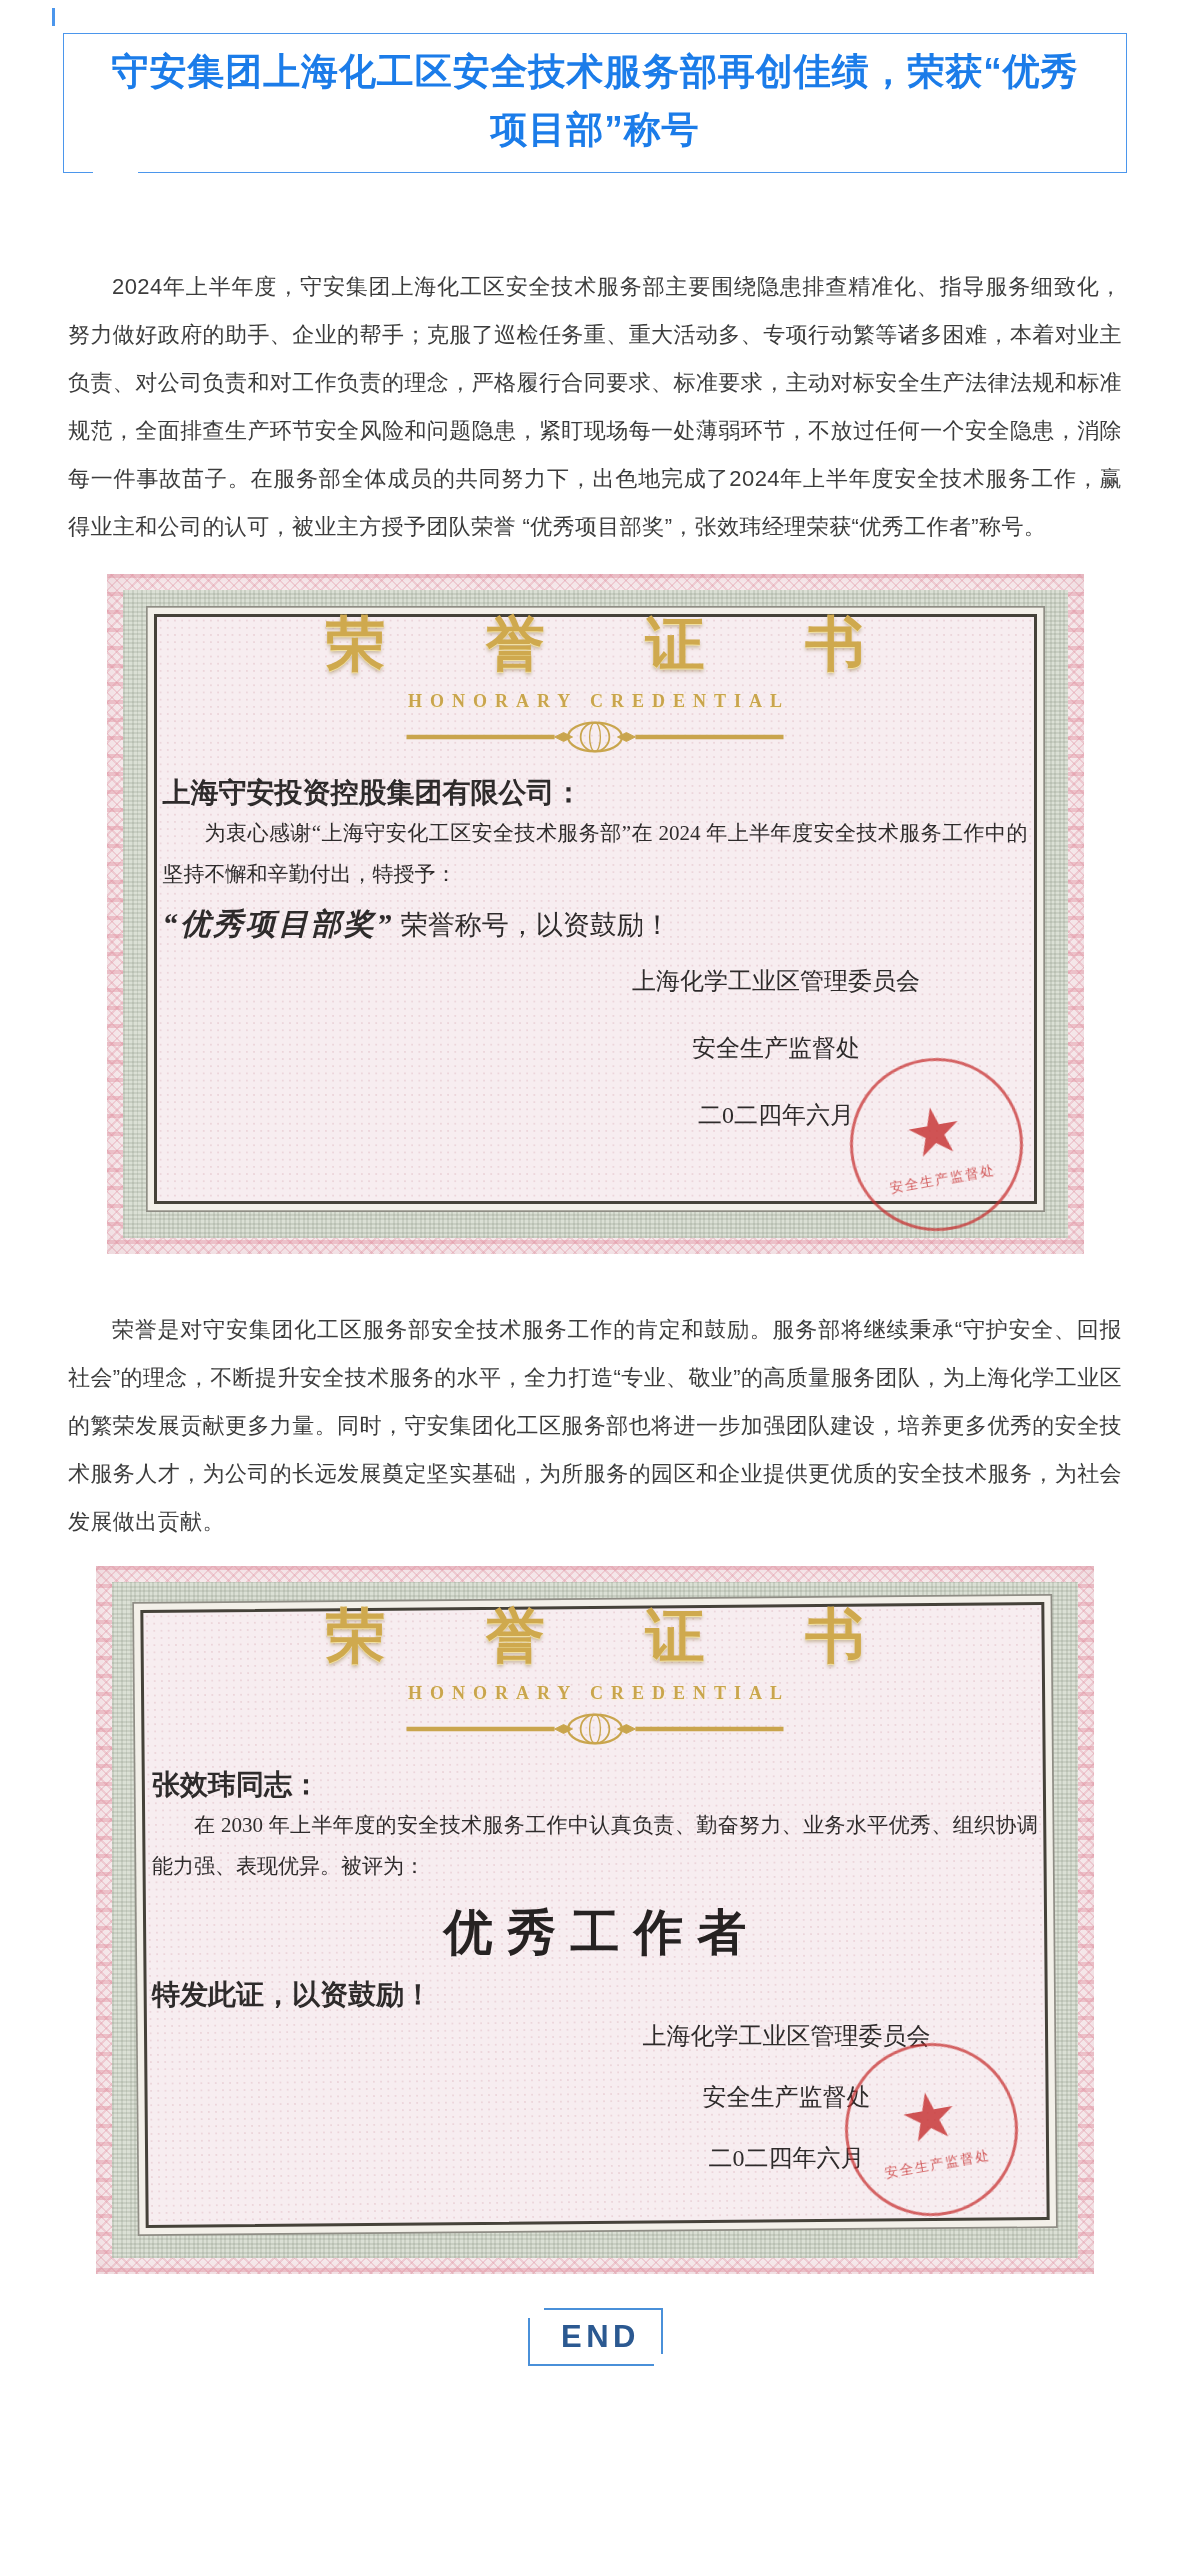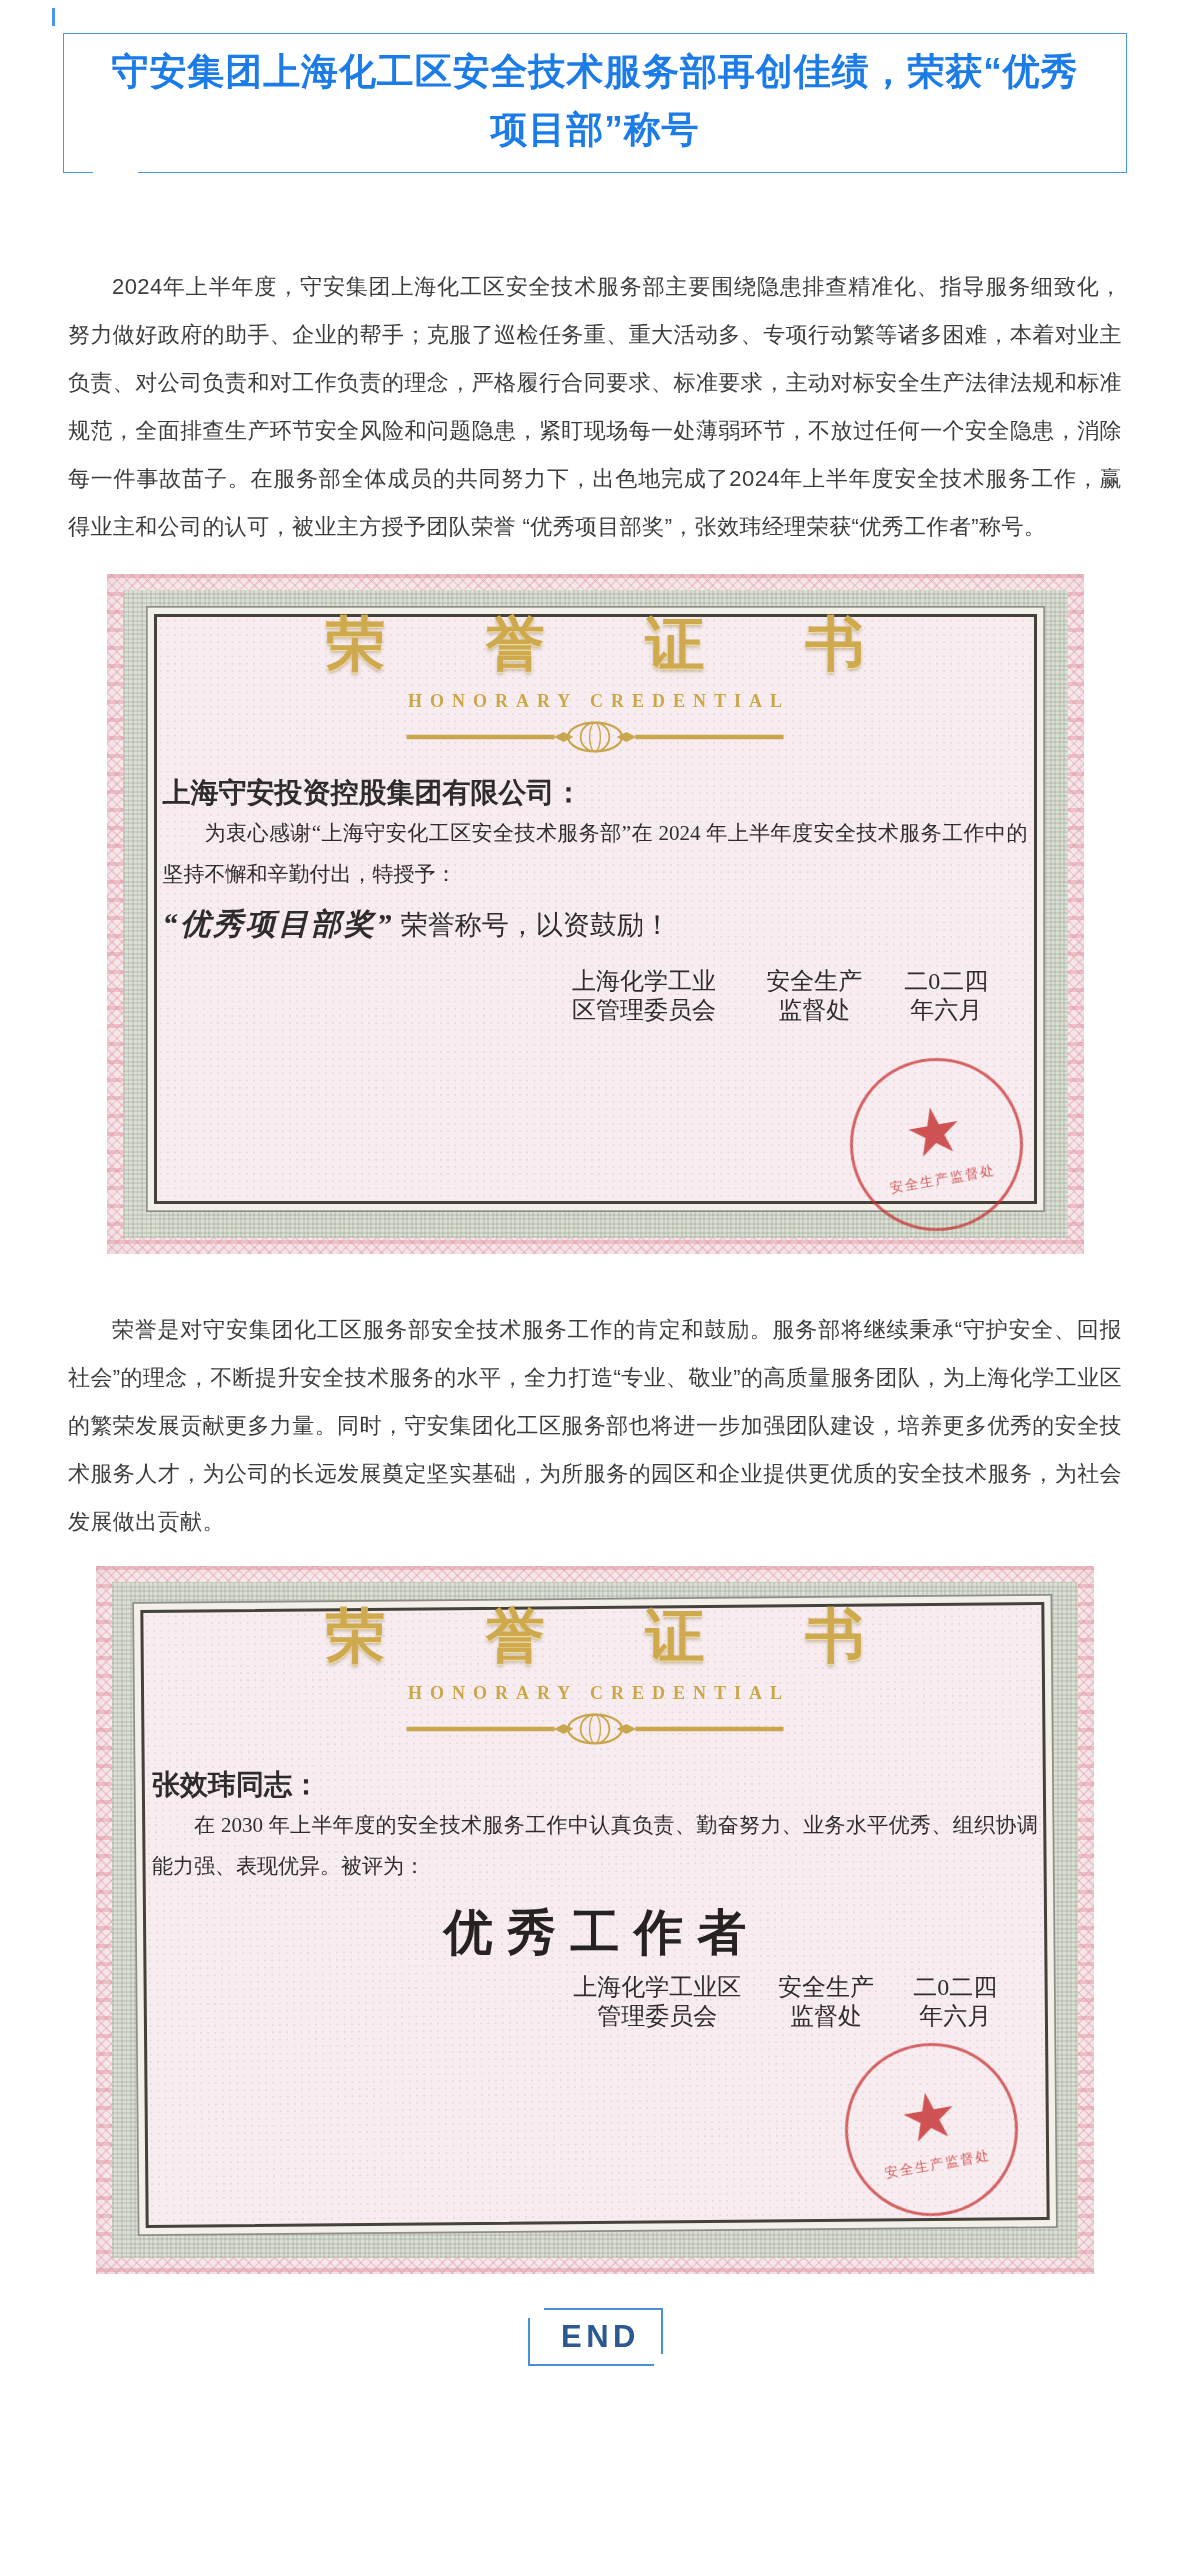--- a/index.html
+++ b/index.html
@@ -81,21 +81,21 @@
   .cert-body{margin-top:2px;font-size:21px;line-height:41px;text-indent:2em;text-align:justify;}
   .cert-awardline{margin-top:7.2px;font-size:27px;line-height:43px;}
   .award-name{font-size:30px;font-weight:bold;font-style:italic;letter-spacing:2.7px;}
   .cert-award-center{
     margin-top:12.6px;text-align:center;font-size:49px;font-weight:bold;
     letter-spacing:14.4px;padding-left:14.4px;color:#262222;
   }
   .cert-closing{margin-top:10.8px;font-size:28px;font-weight:bold;line-height:38px;}
   .sign-block{
     margin:20px 36px 0 auto;width:431px;text-align:center;
-    display:flex;gap:38px;font-size:24px;line-height:29px;
+    display:flex;flex-direction:column;gap:38px;font-size:24px;line-height:29px;
   }
   .cert2 .sign-block{margin-top:7.2px;gap:32px;}
   .stamp{
     position:absolute;width:167px;height:167px;border-radius:50%;
     border:3.6px solid rgba(198,45,45,.72);
     transform:rotate(-10deg);
     display:flex;align-items:center;justify-content:center;flex-direction:column;
     filter:blur(0.3px);
   }
   .cert1 .stamp{right:61px;bottom:23.4px;}
@@ -172,20 +172,21 @@
           <ellipse cx="215" cy="20" rx="30" ry="16" stroke-width="2.5"></ellipse>
           <ellipse cx="215" cy="20" rx="16" ry="16" stroke-width="2"></ellipse>
           <ellipse cx="215" cy="20" rx="6" ry="16" stroke-width="1.5"></ellipse>
           <path d="M170 20 L180 15 L190 20 L180 25 Z" fill="#c9a54d"></path>
           <path d="M240 20 L250 15 L260 20 L250 25 Z" fill="#c9a54d"></path>
         </g>
       </svg>
       <div class="cert-to">张效玮同志：</div>
       <div class="cert-body">在 2030 年上半年度的安全技术服务工作中认真负责、勤奋努力、业务水平优秀、组织协调能力强、表现优异。被评为：</div>
       <div class="cert-award-center">优秀工作者</div>
+      <div class="cert-closing">特发此证，以资鼓励！</div>
       <div class="sign-block">
         <div>上海化学工业区管理委员会</div>
         <div>安全生产监督处</div>
         <div>二0二四年六月</div>
       </div>
       <div class="stamp">
         <span class="star">★</span>
         <span class="stamp-text">安全生产监督处</span>
       </div>
     </div>

